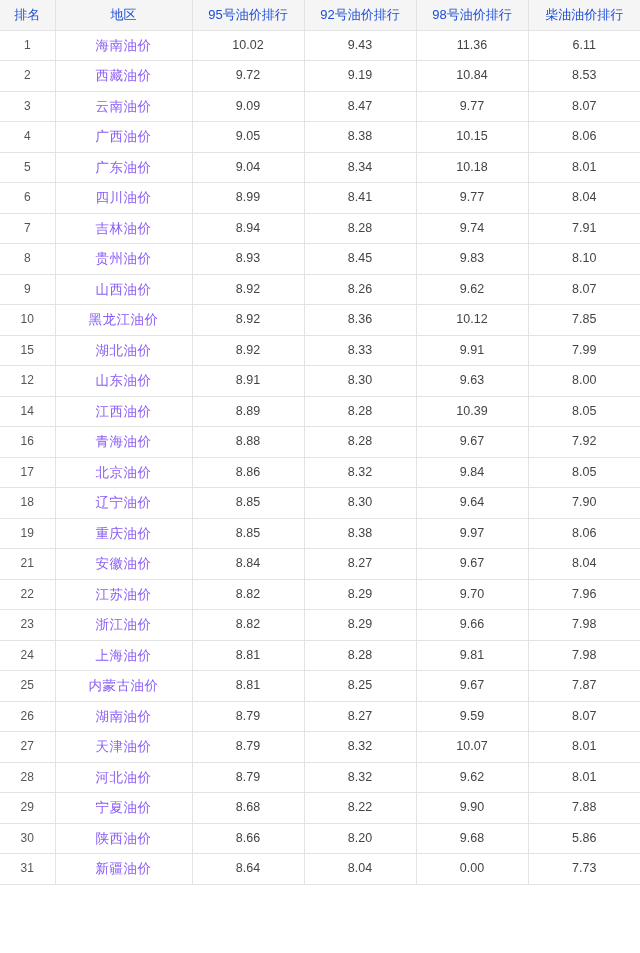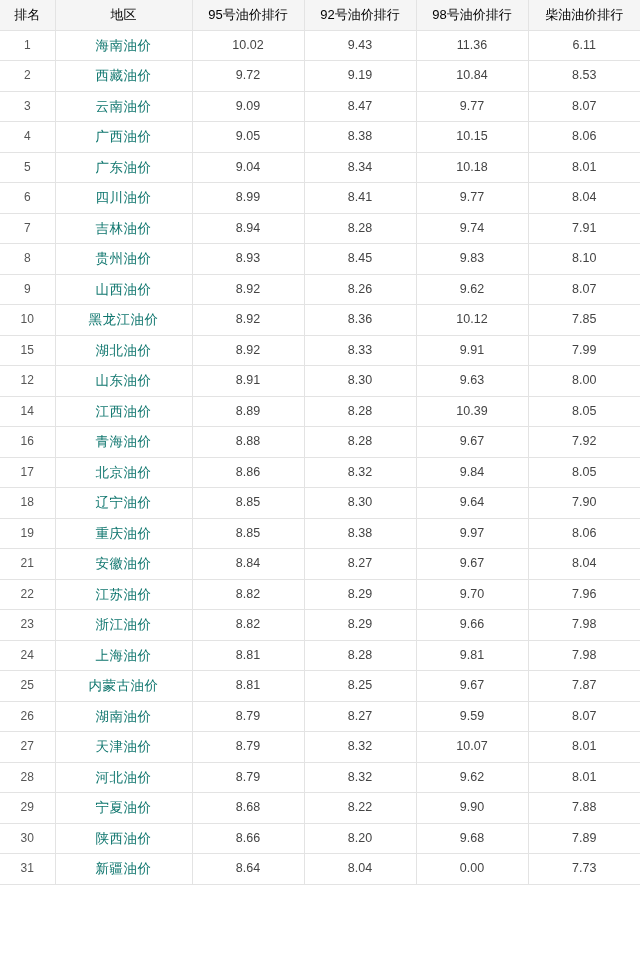--- a/index.html
+++ b/index.html
@@ -32,39 +32,39 @@
     overflow: hidden;
     white-space: nowrap;
   }
   table.price-table th:last-child,
   table.price-table td:last-child {
     border-right: none;
   }
   thead th {
     background: #f5f5f5;
     font-size: 13px;
-    color: #000000;
+    color: #1d4ed8;
     height: 30px;
     line-height: 30px;
     border-bottom: 1px solid #dcdcdc;
   }
   col.c-rank   { width: 55px; }
   col.c-region { width: 137px; }
   col.c-p95    { width: 112px; }
   col.c-p92    { width: 112px; }
   col.c-p98    { width: 112px; }
   col.c-diesel { width: 112px; }
 
   td.rank {
     font-size: 12px;
     color: #555555;
   }
   td.region {
     font-size: 13.5px;
-    color: #0f766e;
+    color: #8b5cf6;
     font-weight: bold;
     letter-spacing: 0.5px;
   }
   td.num {
     font-size: 12.5px;
     color: #444444;
   }
   tbody tr:last-child td {
     border-bottom: 1px solid #e3e3e3;
   }
@@ -299,21 +299,21 @@
         <td class="num">8.22</td>
         <td class="num">9.90</td>
         <td class="num">7.88</td>
       </tr>
       <tr>
         <td class="rank">30</td>
         <td class="region">陕西油价</td>
         <td class="num">8.66</td>
         <td class="num">8.20</td>
         <td class="num">9.68</td>
-        <td class="num">7.89</td>
+        <td class="num">5.86</td>
       </tr>
       <tr>
         <td class="rank">31</td>
         <td class="region">新疆油价</td>
         <td class="num">8.64</td>
         <td class="num">8.04</td>
         <td class="num">0.00</td>
         <td class="num">7.73</td>
       </tr>
     </tbody>

